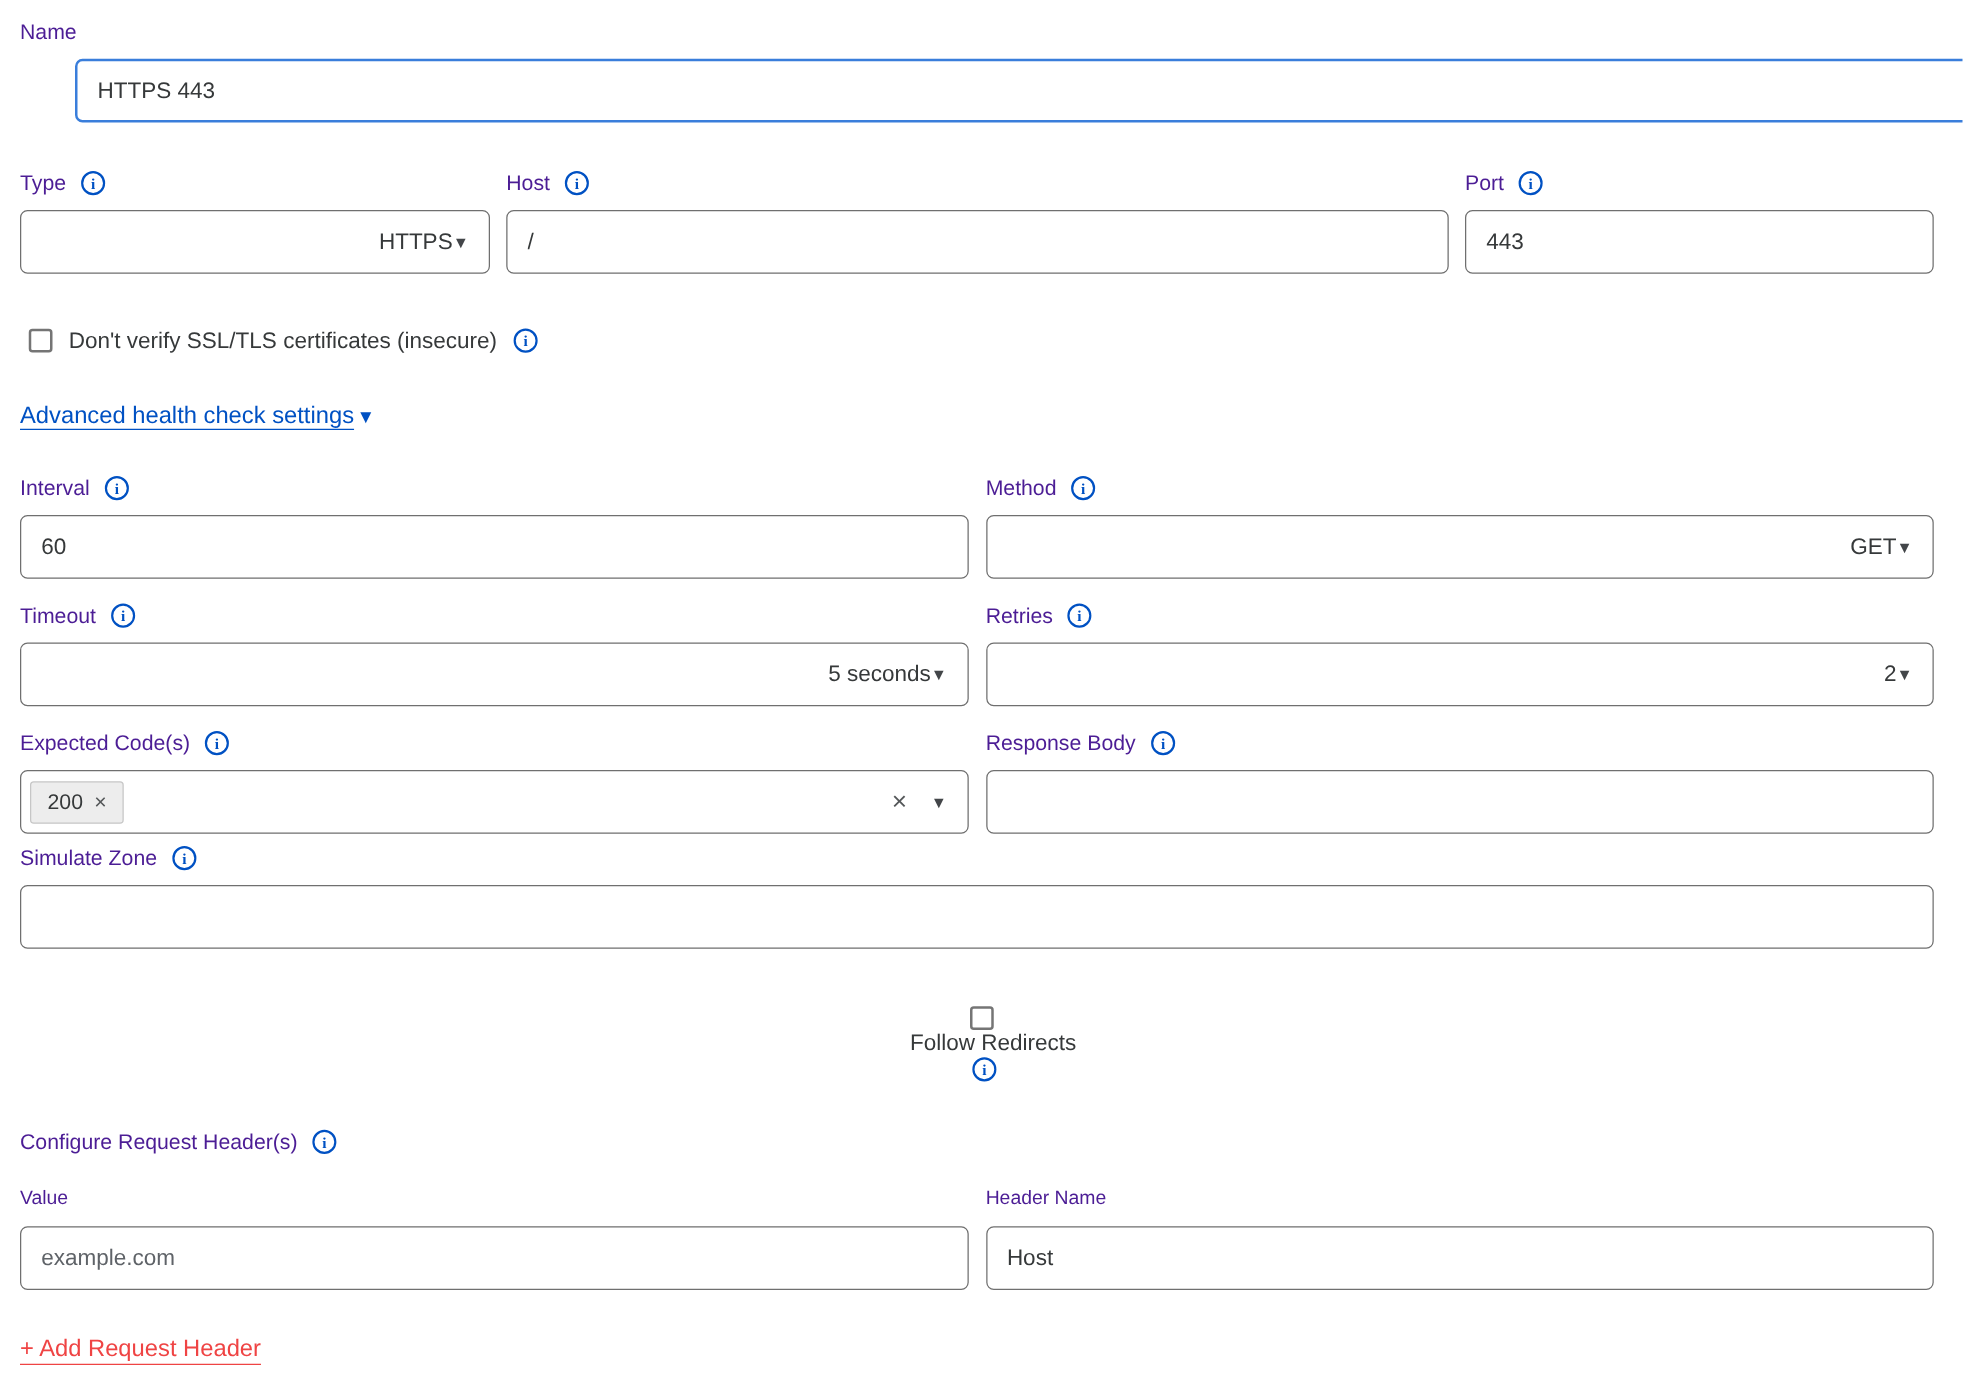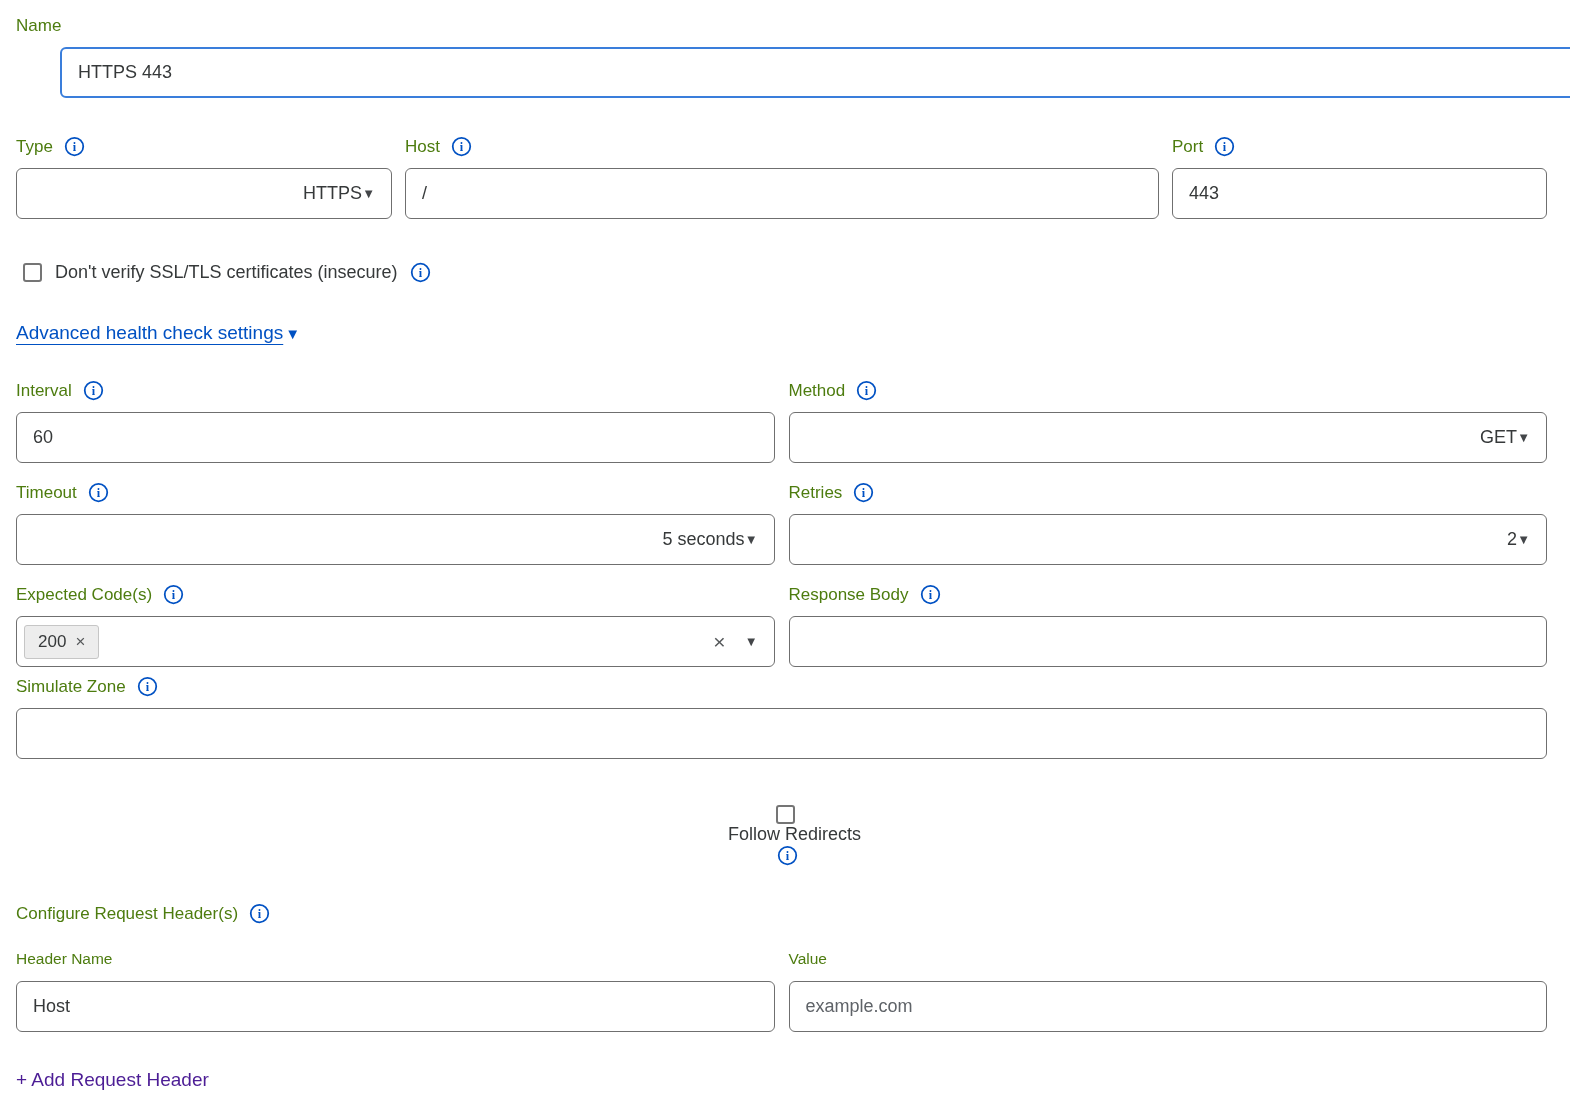--- a/index.html
+++ b/index.html
@@ -6,21 +6,21 @@
   html, body { background: #fff; }
   body {
     width: 1570px; height: 1107px; overflow: hidden;
     font-family: "Liberation Sans", "DejaVu Sans", sans-serif;
     color: #36393a;
   }
   .page { padding: 16px 23px 0 16px; }
 
   .label-row {
     display: flex; align-items: flex-end; gap: 11px;
-    font-size: 17px; margin-bottom: 11px; color: #4d7c0f;
+    font-size: 17px; margin-bottom: 11px; color: #4c1d95;
   }
   .label-row.small { font-size: 15.5px; margin-bottom: 13px; }
 
   .info-icon { display: inline-flex; flex: none; }
 
   .text-input, .select-box, .multiselect {
     width: 100%; height: 51px;
     border: 1.5px solid #6f6f6f; border-radius: 6px;
     background: #fff; color: #36393a;
     font-family: inherit; font-size: 18px;
@@ -74,21 +74,21 @@
     display: grid; grid-template-columns: 1fr 1fr;
     column-gap: 14px; row-gap: 19px; margin-top: 36px;
   }
   .full-field { margin-top: 9px; }
 
   .section-label-row { margin-top: 37px; margin-bottom: 16px; }
   .headers-grid { margin-top: 26px; }
 
   .add-link-row { margin-top: 37px; }
   .add-link {
-    color: #4c1d95; font-size: 19px; 
+    color: #ef4444; font-size: 19px; text-decoration: underline;
     text-underline-offset: 6px; cursor: pointer;
   }
 
   .divider { border-top: 2px solid #9e9e9e; margin-top: 19px; }
 </style>
 </head>
 <body>
 
 <div class="page">
 
@@ -282,29 +282,29 @@
       <svg width="21" height="21" viewBox="0 0 24 24">
           <circle cx="12" cy="12" r="10" fill="none" stroke="#0051c3" stroke-width="2"></circle>
           <text x="12" y="17.2" text-anchor="middle" font-size="14" font-family="Liberation Serif, DejaVu Serif, serif" font-weight="bold" fill="#0051c3">i</text>
         </svg>
     </span>
   </div>
 
   <div class="grid2 headers-grid">
     <div>
       <div class="label-row small">
+        <span>Value</span>
+      </div>
+      <input class="text-input" type="text" placeholder="example.com" style="">
+    </div>
+    <div>
+      <div class="label-row small">
         <span>Header Name</span>
       </div>
       <input class="text-input" type="text" value="Host" style="">
-    </div>
-    <div>
-      <div class="label-row small">
-        <span>Value</span>
-      </div>
-      <input class="text-input" type="text" placeholder="example.com" style="">
     </div>
   </div>
 
   <div class="add-link-row">
     <a class="add-link">+ Add Request Header</a>
   </div>
 
   <div class="divider"></div>
 
 </div>

